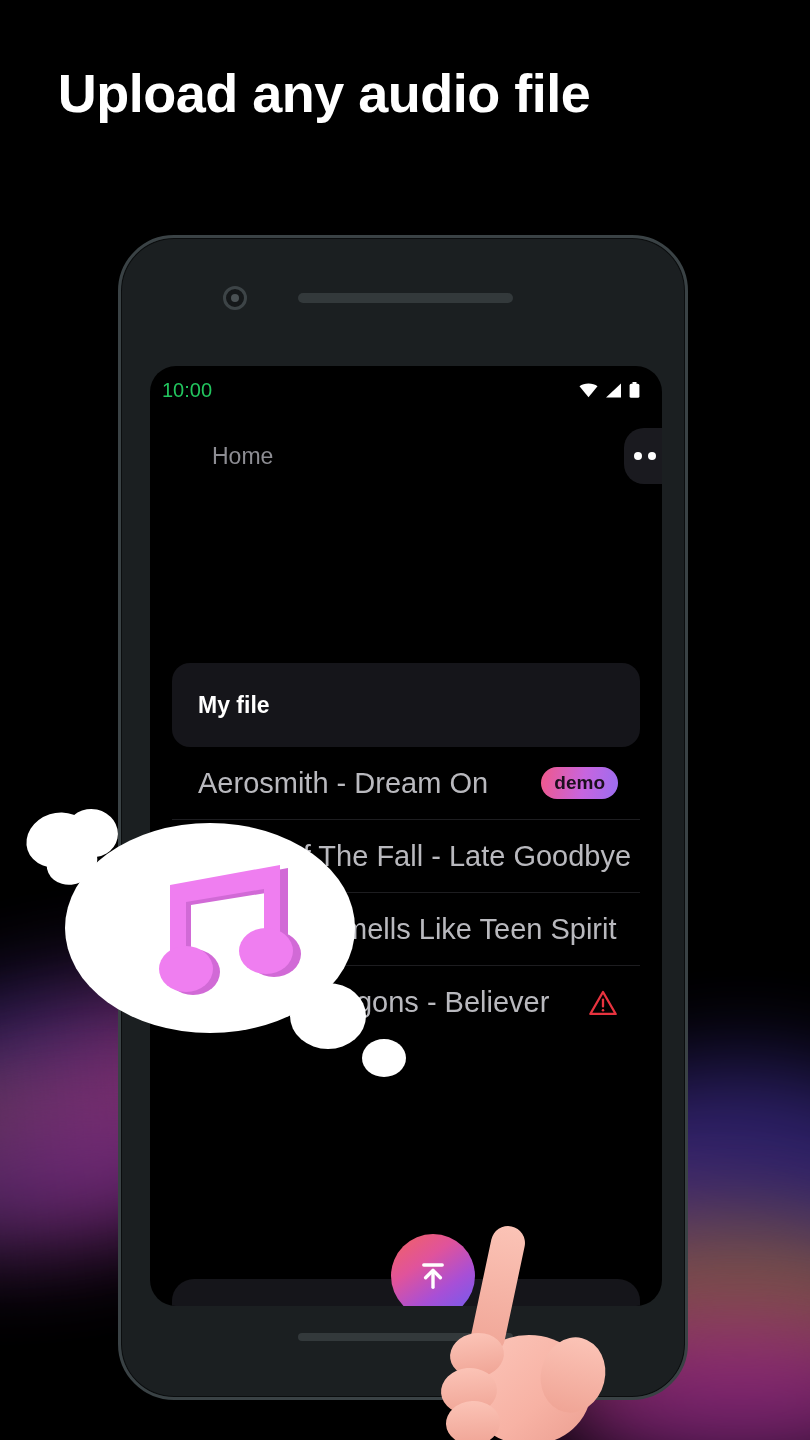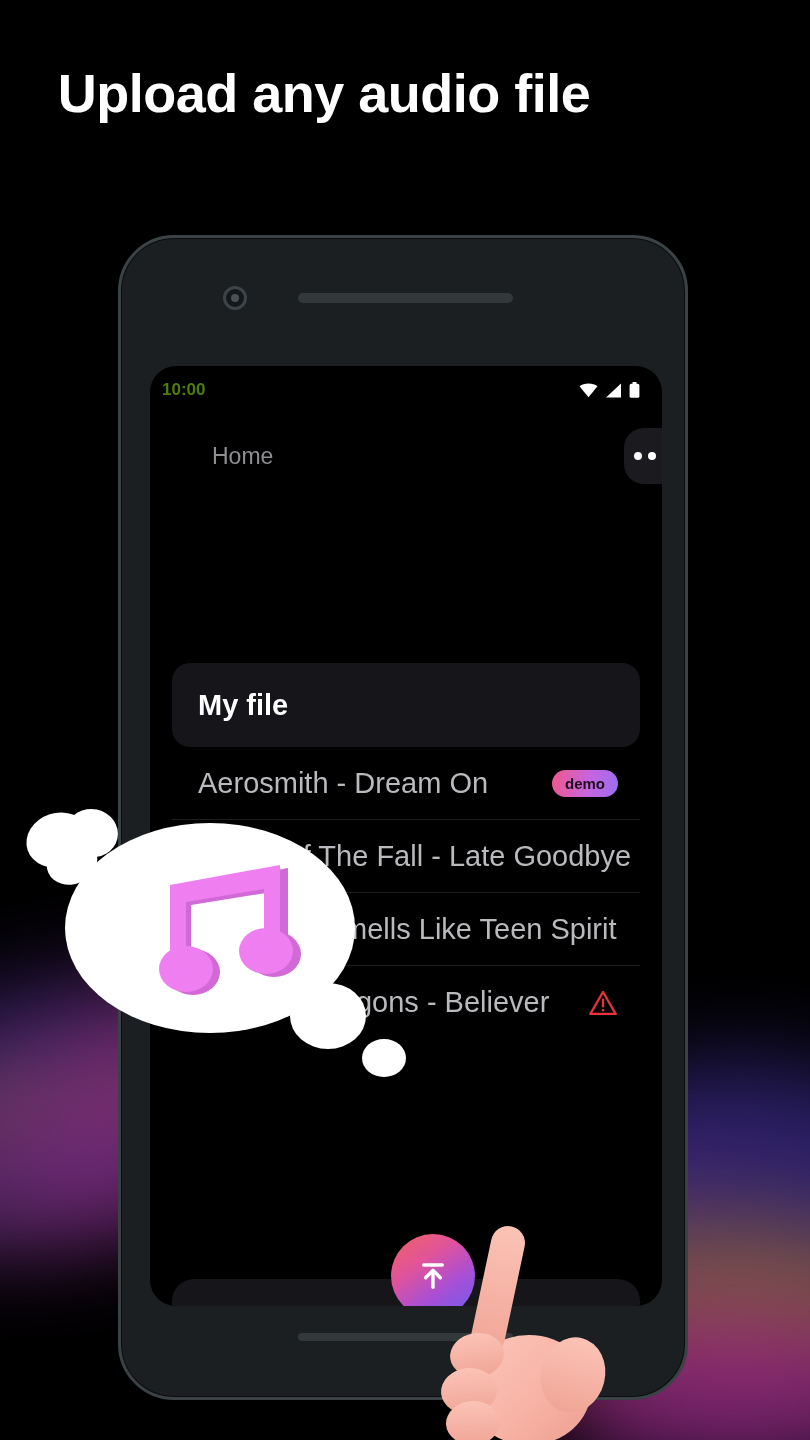--- a/index.html
+++ b/index.html
@@ -56,42 +56,42 @@
 
   
   .screen {
     position:absolute; left:29px; top:128px; width:512px; height:940px;
     background:#000; border-radius:26px; overflow:hidden;
   }
 
   .statusbar { position:absolute; left:0; top:0; width:512px; height:48px;
     display:flex; align-items:center; justify-content:space-between;
     padding:0 22px 0 12px; }
-  .clock { color:#4d7c0f; font-size:17px; font-weight:700; }
+  .clock { color:#22c55e; font-size:20px; font-weight:400; }
   .sysicons { display:flex; align-items:center; gap:7px; }
 
   .appbar { position:absolute; left:0; top:52px; width:512px; height:76px;
     display:flex; align-items:center; justify-content:space-between; padding:0 22px;margin-left:40px; }
   .apptitle { color:#8d8d93; font-size:23px; font-weight:400; }
   .menu-btn { width:56px; height:56px; border-radius:20px; background:#1a1a1f;
     display:flex; align-items:center; justify-content:center; gap:6px; }
   .dot { width:8px; height:8px; border-radius:50%; background:#fff; }
 
   .card { position:absolute; left:22px; top:297px; width:468px; height:84px;
     background:#15151a; border-radius:18px; display:flex; align-items:center;
     padding-left:26px; }
-  .card-title { color:#fff; font-size:29px; font-weight:600; }
+  .card-title { color:#fff; font-size:23px; font-weight:600; }
 
   .list { position:absolute; left:22px; top:381px; width:468px; }
   .row { height:73px; display:flex; align-items:center; justify-content:space-between;
     padding:0 22px 0 26px; border-bottom:1px solid #1d1d20; position:relative; }
   .row:last-child { border-bottom:none; }
   .row-title { color:#b9b9be; font-size:29px; font-weight:400; white-space:nowrap; }
 
-  .badge-demo { font-size:15px; font-weight:600; color:#1b0f1d;
+  .badge-demo { font-size:19px; font-weight:600; color:#1b0f1d;
     padding:5px 13px; border-radius:20px;
     background:linear-gradient(100deg,#f0588a 0%,#c765df 55%,#9a6df0 100%); }
 
   
   .fab { position:absolute; left:241px; top:868px; width:84px; height:84px;
     border-radius:50%;
     background:linear-gradient(145deg,#f26361 0%,#e0539b 35%,#a84fd6 65%,#6a5ef0 100%);
     display:flex; align-items:center; justify-content:center; z-index:6; }
 
   

